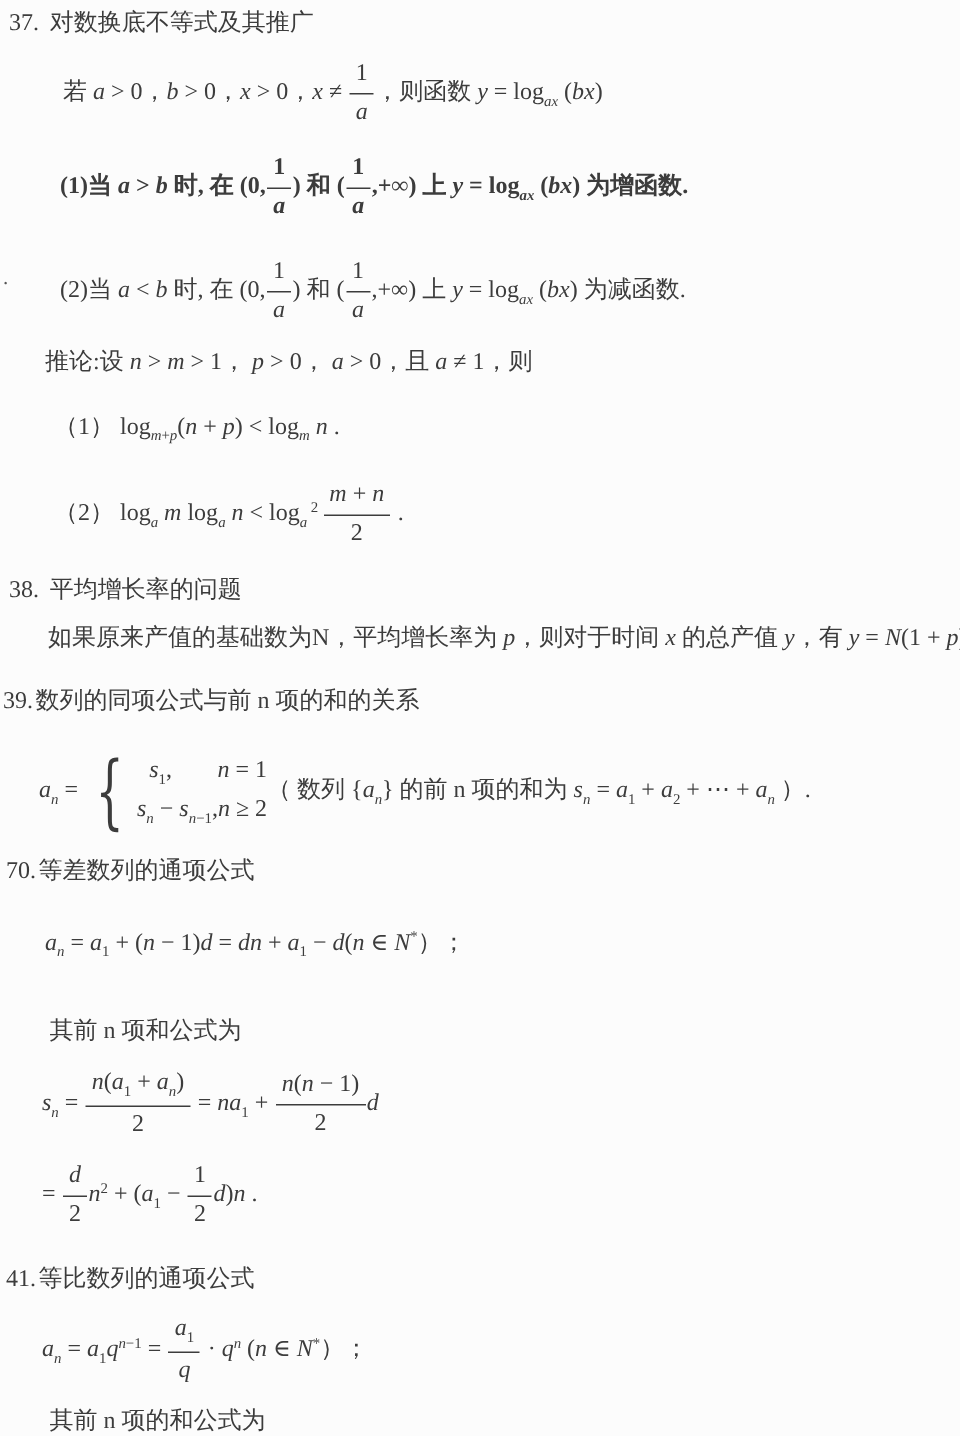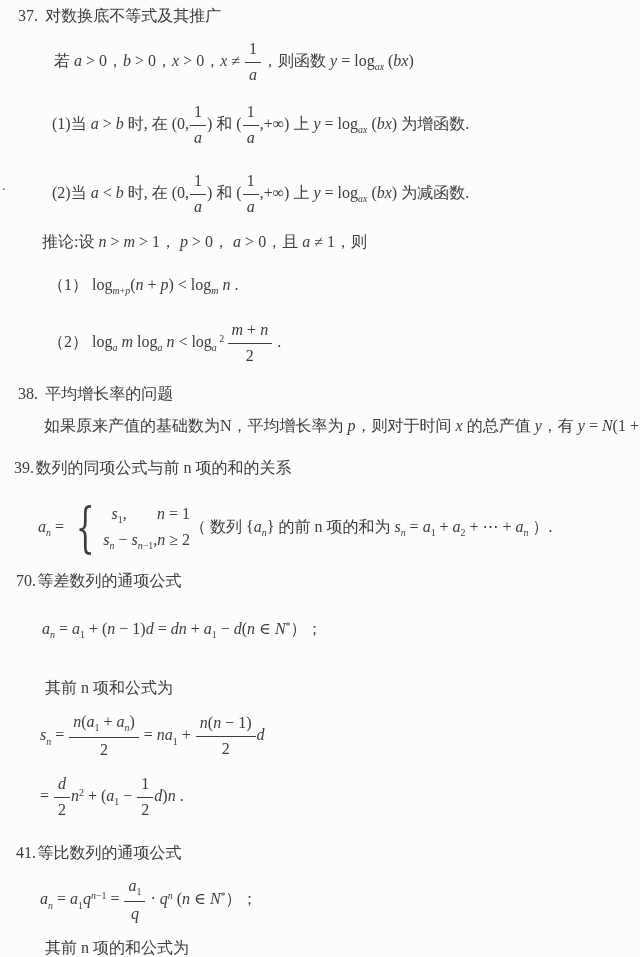--- a/index.html
+++ b/index.html
@@ -9,21 +9,20 @@
     background: #fcfcfc;
     color: #3c3c3c;
     font-family: "Liberation Serif", "DejaVu Serif", serif;
     font-size: 16px;
     overflow: hidden;
   }
   .line {
     position: absolute;
     white-space: pre;
     line-height: 1.3;
-    margin-left: 12px;
   }
   
   .mt  { font-family: "Liberation Serif", "DejaVu Serif", serif; }
   .mi  { font-family: "Liberation Serif", serif; font-style: italic; }
   .msub { font-size: 0.62em; vertical-align: -0.45em; letter-spacing: 0; }
   .msup { font-size: 0.62em; vertical-align: 0.55em; letter-spacing: 0; }
   .msub .mi, .msup .mi { font-style: italic; }
   .mfrac {
     display: inline-block;
     vertical-align: middle;
@@ -41,21 +40,21 @@
     transform: scaleX(0.55);
     transform-origin: center;
     margin-right: 1px;
   }
   .mrows { display: inline-block; text-align: right; }
   .mrow { display: block; line-height: 1.55; }
   .msp { display: inline-block; }
   
   .l1  { left: 6px;   top: 6px; }
   .l2  { left: 42px;  top: 39px; }
-  .l3  { left: 40px;  top: 102px; }
+  .l3  { left: 40px;  top: 102px; font-weight: bold; }
   .l4  { left: 40px;  top: 171px; }
   .l5  { left: 30px;  top: 232px; text-align: center; }
   .l6  { left: 36px;  top: 275px; }
   .l7  { left: 36px;  top: 320px; }
   .l8  { left: 6px;   top: 384px; }
   .l9  { left: 32px;  top: 416px; }
   .l10 { left: 2px;   top: 458px; }
   .l11 { left: 26px;  top: 502px; }
   .l12 { left: 4px;   top: 571px; }
   .l13 { left: 30px;  top: 619px; }

